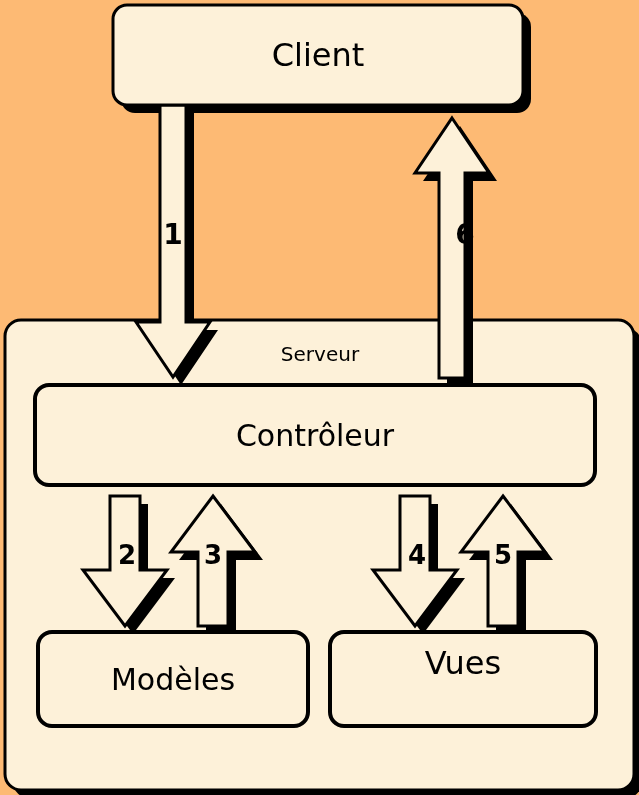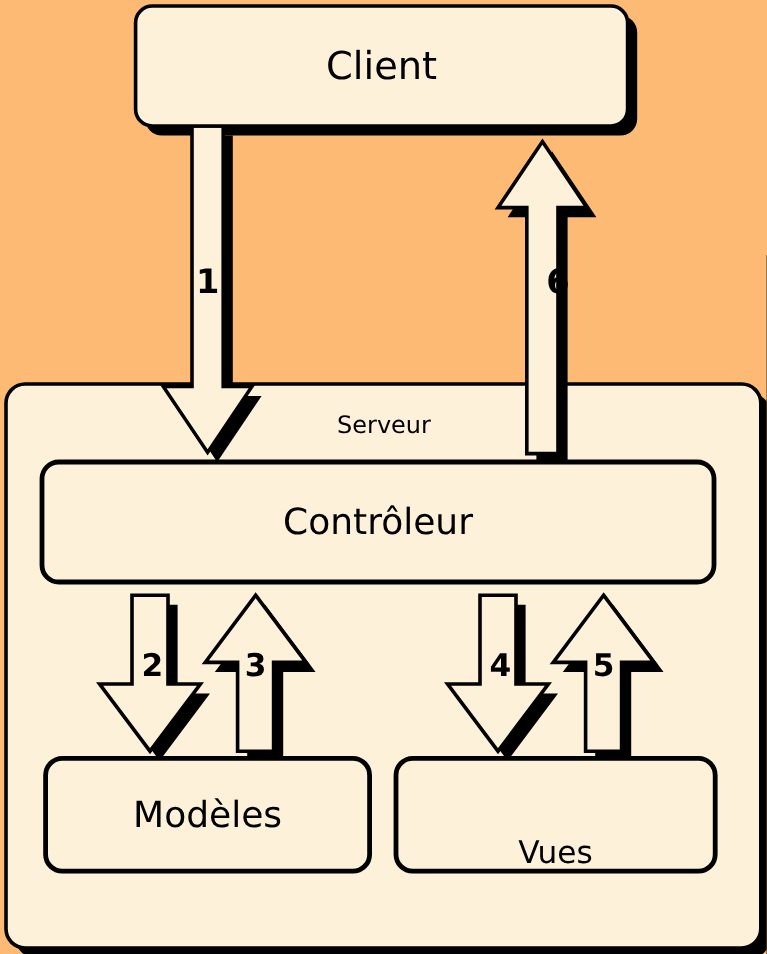--- a/index.html
+++ b/index.html
@@ -39,21 +39,21 @@
     color: #000000;
     font-family: "DejaVu Sans", sans-serif;
     font-weight: 700;
     text-align: center;
     pointer-events: none;
   }
   #client-label   { left: 113px; top: 5px;   width: 410px; height: 100px; font-size: 32px; }
   #serveur-label  { left: 200px; top: 330px; width: 240px; height: 48px;  font-size: 20px; justify-content: center;}
   #controleur-label { left: 35px; top: 385px; width: 560px; height: 100px; font-size: 30px; }
   #modeles-label  { left: 38px;  top: 632px; width: 270px; height: 94px;  font-size: 30px; }
-  #vues-label     { left: 330px; top: 664px; width: 266px; height: 94px;  font-size: 26px; }
+  #vues-label     { left: 330px; top: 616px; width: 266px; height: 94px;  font-size: 32px; }
 
   #num-1 { left: 160px; top: 218px; width: 26px; font-size: 28px; }
   #num-2 { left: 114px; top: 540px; width: 26px; font-size: 26px; }
   #num-3 { left: 200px; top: 540px; width: 26px; font-size: 26px; }
   #num-4 { left: 404px; top: 540px; width: 26px; font-size: 26px; }
   #num-5 { left: 490px; top: 540px; width: 26px; font-size: 26px; }
   #num-6 { left: 452px; top: 218px; width: 26px; font-size: 28px; }
 </style>
 </head>
 <body>

